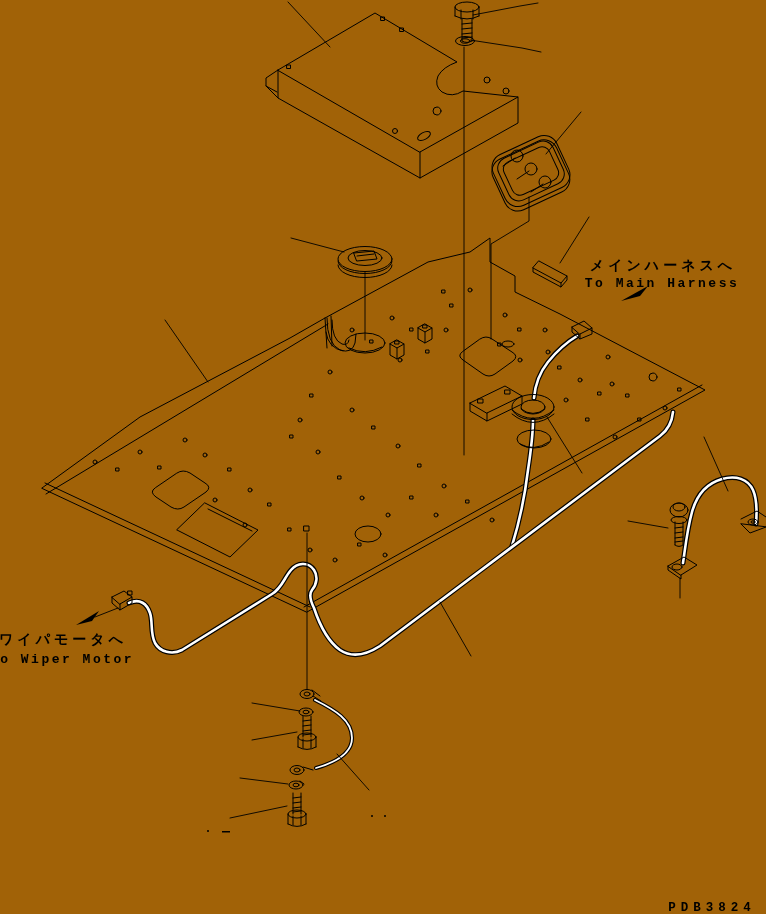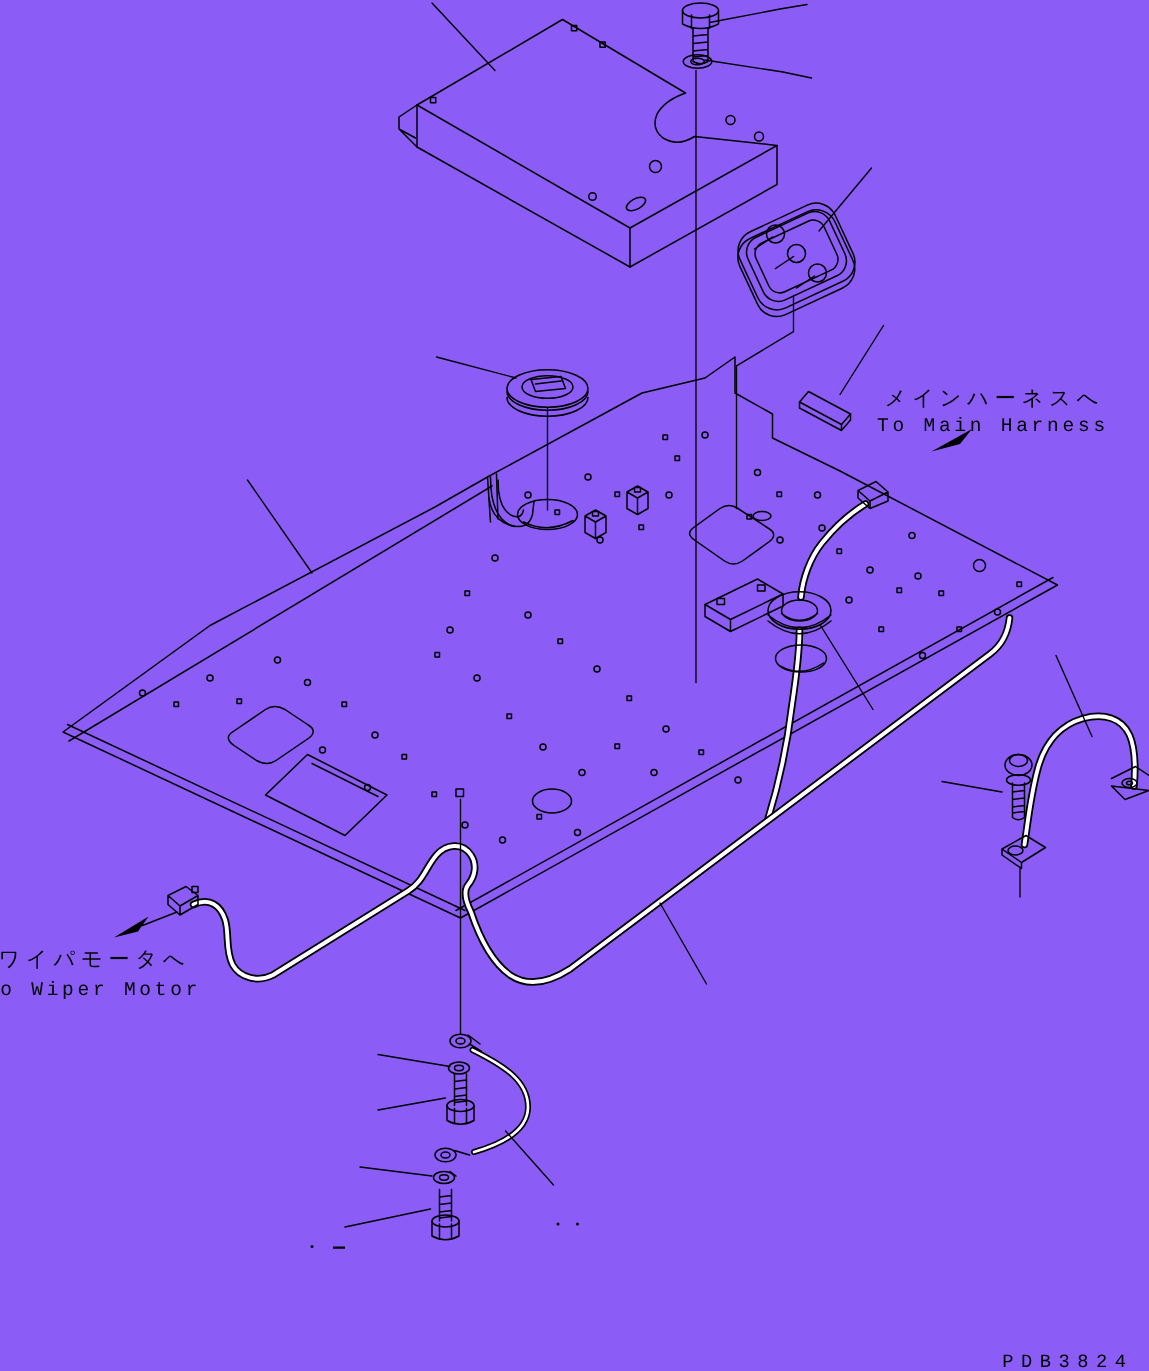--- a/index.html
+++ b/index.html
@@ -1,16 +1,16 @@
 <!DOCTYPE html>
 <html><head>
 <meta charset="utf-8">
 <style>
   html,body{margin:0;padding:0;background:#fff;}
-  .page{position:relative;width:766px;height:914px;background:#8b5cf6;overflow:hidden;}
+  .page{position:relative;width:766px;height:914px;background:#a16207;overflow:hidden;font-weight:bold;}
   svg{position:absolute;inset:0;}
   
   .ln{stroke:#000;fill:none;stroke-width:1;stroke-linecap:round;stroke-linejoin:round;}
   .ld{stroke:#000;fill:none;stroke-width:0.9;stroke-linecap:round;}
   .fill{fill:#000;stroke:none;}
   .tube-out{stroke:#000;stroke-width:5;fill:none;stroke-linecap:round;stroke-linejoin:round;}
   .tube-in{stroke:#fff;stroke-width:2.6;fill:none;stroke-linecap:round;stroke-linejoin:round;}
   .wire-out{stroke:#000;stroke-width:4;fill:none;stroke-linecap:round;}
   .wire-in{stroke:#fff;stroke-width:1.8;fill:none;stroke-linecap:round;}
   .t{font-family:"Liberation Mono","DejaVu Sans Mono",monospace;fill:#000;}

